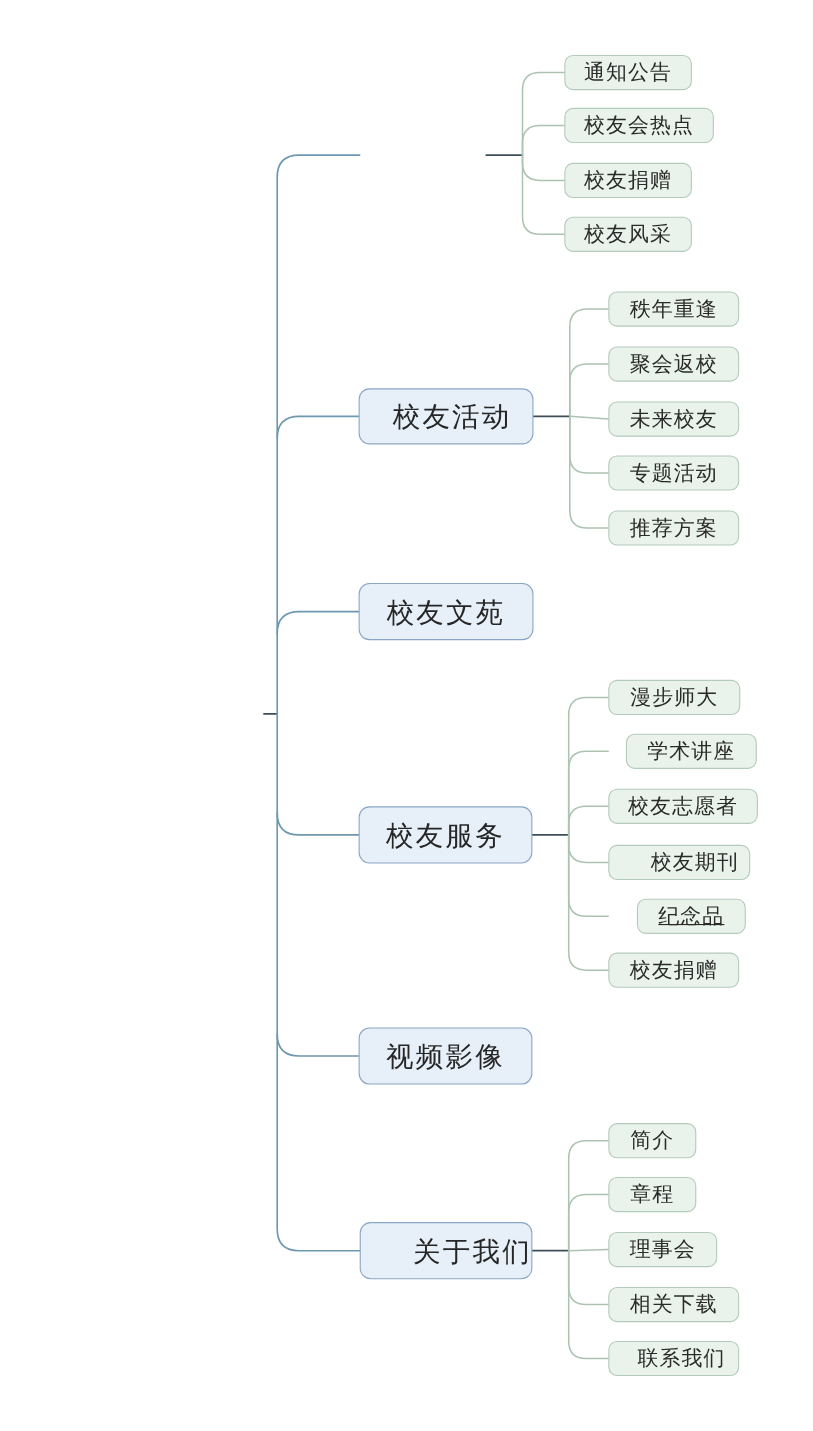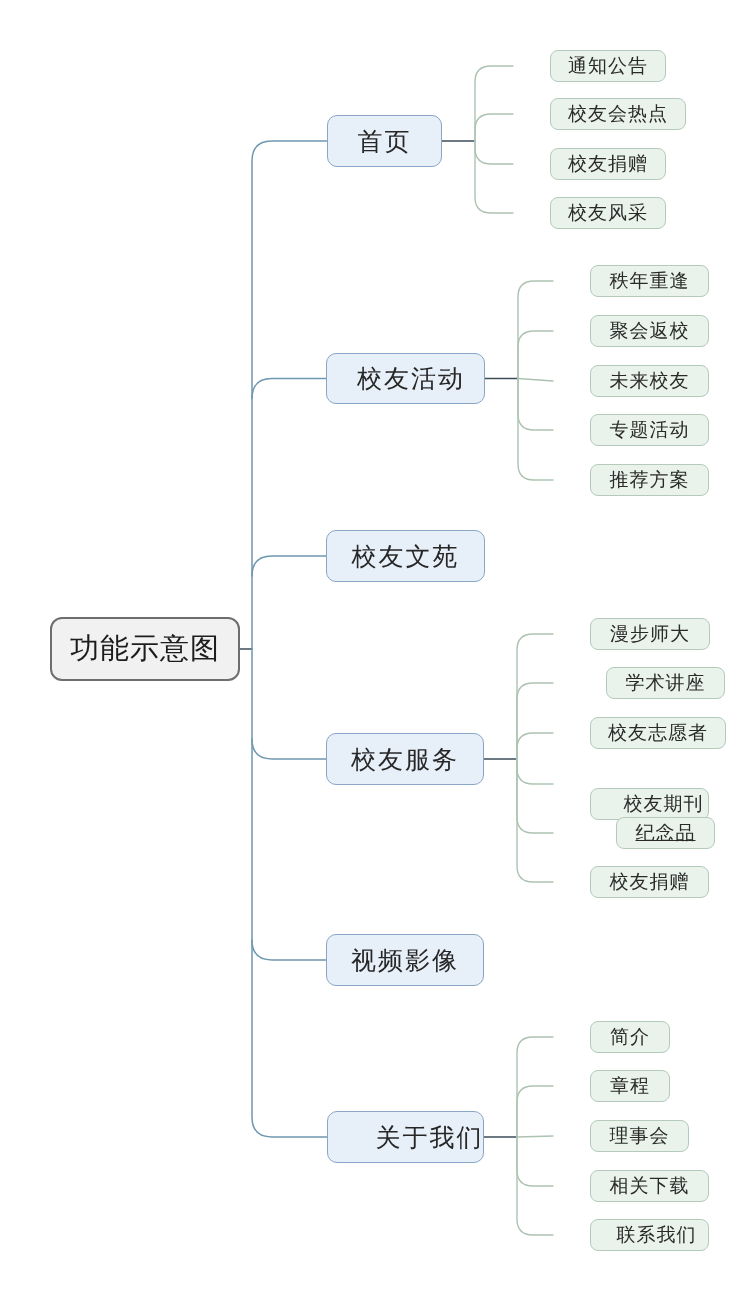--- a/index.html
+++ b/index.html
@@ -39,21 +39,20 @@
     color:#262626;
     letter-spacing:2px;
   }
   .l2-node {
     background:#e9f3eb;
     border:1.4px solid #b4cabb;
     border-radius:8px;
     font-size:19px;
     color:#2a2a2a;
     letter-spacing:1px;
-    margin-left:37px;
   }
 </style>
 </head>
 <body>
 
 <div class="stage">
   <svg id="connector-layer" width="739" height="1301" viewBox="0 0 739 1301">
       <path d="M 240 649 H 252" fill="none" stroke="#3e4e59" stroke-width="1.6" stroke-linecap="round"></path>
       <path d="M 327 141 H 272 Q 252 141 252 161 V 1117 Q 252 1137 272 1137 H 327" fill="none" stroke="#6d98b0" stroke-width="1.5" stroke-linecap="round"></path>
       <path d="M 326 378.5 H 272 Q 252 378.5 252 398.5" fill="none" stroke="#6d98b0" stroke-width="1.5" stroke-linecap="round"></path>
@@ -79,38 +78,36 @@
       <path d="M 517 759 V 817 Q 517 833 533 833 H 553" fill="none" stroke="#adc3b2" stroke-width="1.4" stroke-linecap="round"></path>
       <path d="M 517 759 V 866 Q 517 882 533 882 H 553" fill="none" stroke="#adc3b2" stroke-width="1.4" stroke-linecap="round"></path>
       <path d="M 484 1137 H 517" fill="none" stroke="#3e4e59" stroke-width="1.6" stroke-linecap="round"></path>
       <path d="M 517 1137 V 1053 Q 517 1037 533 1037 H 553" fill="none" stroke="#adc3b2" stroke-width="1.4" stroke-linecap="round"></path>
       <path d="M 517 1137 V 1102 Q 517 1086 533 1086 H 553" fill="none" stroke="#adc3b2" stroke-width="1.4" stroke-linecap="round"></path>
       <path d="M 517 1137 L 553 1136" fill="none" stroke="#adc3b2" stroke-width="1.4" stroke-linecap="round"></path>
       <path d="M 517 1137 V 1170 Q 517 1186 533 1186 H 553" fill="none" stroke="#adc3b2" stroke-width="1.4" stroke-linecap="round"></path>
       <path d="M 517 1137 V 1219 Q 517 1235 533 1235 H 553" fill="none" stroke="#adc3b2" stroke-width="1.4" stroke-linecap="round"></path>
     </svg>
 
-<div class="node root-node" style="left: 50px; top: 617px; width: 190px; height: 64px;">功能示意图</div>
-    <div class="node l1-node" style="left: 327px; top: 115px; width: 115px; height: 52px;">首页</div>
     <div class="node l2-node" style="left: 513px; top: 50px; width: 116px; height: 32px;">通知公告</div>
     <div class="node l2-node" style="left: 513px; top: 98px; width: 136px; height: 32px;">校友会热点</div>
     <div class="node l2-node" style="left: 513px; top: 148px; width: 116px; height: 32px;">校友捐赠</div>
     <div class="node l2-node" style="left: 513px; top: 197px; width: 116px; height: 32px;">校友风采</div>
     <div class="node l1-node" style="left: 326px; top: 353px; width: 159px; height: 51px; padding-left: 11px;">校友活动</div>
     <div class="node l2-node" style="left: 553px; top: 265px; width: 119px; height: 32px;">秩年重逢</div>
     <div class="node l2-node" style="left: 553px; top: 315px; width: 119px; height: 32px;">聚会返校</div>
     <div class="node l2-node" style="left: 553px; top: 365px; width: 119px; height: 32px;">未来校友</div>
     <div class="node l2-node" style="left: 553px; top: 414px; width: 119px; height: 32px; text-align: right;">专题活动</div>
     <div class="node l2-node" style="left: 553px; top: 464px; width: 119px; height: 32px;">推荐方案</div>
     <div class="node l1-node" style="left: 326px; top: 530px; width: 159px; height: 52px;">校友文苑</div>
     <div class="node l1-node" style="left: 326px; top: 733px; width: 158px; height: 52px;">校友服务</div>
     <div class="node l2-node" style="left: 553px; top: 618px; width: 120px; height: 32px;">漫步师大</div>
     <div class="node l2-node" style="left: 569px; top: 667px; width: 119px; height: 32px;">学术讲座</div>
     <div class="node l2-node" style="left: 553px; top: 717px; width: 136px; height: 32px;">校友志愿者</div>
-    <div class="node l2-node" style="left: 553px; top: 788px; width: 119px; height: 32px; padding-left: 28px;">校友期刊</div>
+    <div class="node l2-node" style="left: 553px; top: 768px; width: 129px; height: 32px; padding-left: 28px;">校友期刊</div>
     <div class="node l2-node" style="left: 579px; top: 817px; width: 99px; height: 32px; text-decoration: underline;">纪念品</div>
     <div class="node l2-node" style="left: 553px; top: 866px; width: 119px; height: 32px;">校友捐赠</div>
     <div class="node l1-node" style="left: 326px; top: 934px; width: 158px; height: 52px;">视频影像</div>
     <div class="node l1-node" style="left: 327px; top: 1111px; width: 157px; height: 52px; padding-left: 48px;">关于我们</div>
     <div class="node l2-node" style="left: 553px; top: 1021px; width: 80px; height: 32px;">简介</div>
     <div class="node l2-node" style="left: 553px; top: 1070px; width: 80px; height: 32px;">章程</div>
     <div class="node l2-node" style="left: 553px; top: 1120px; width: 99px; height: 32px;">理事会</div>
     <div class="node l2-node" style="left: 553px; top: 1170px; width: 119px; height: 32px;">相关下载</div>
     <div class="node l2-node" style="left: 553px; top: 1219px; width: 119px; height: 32px; padding-left: 14px;">联系我们</div>
   </div>

